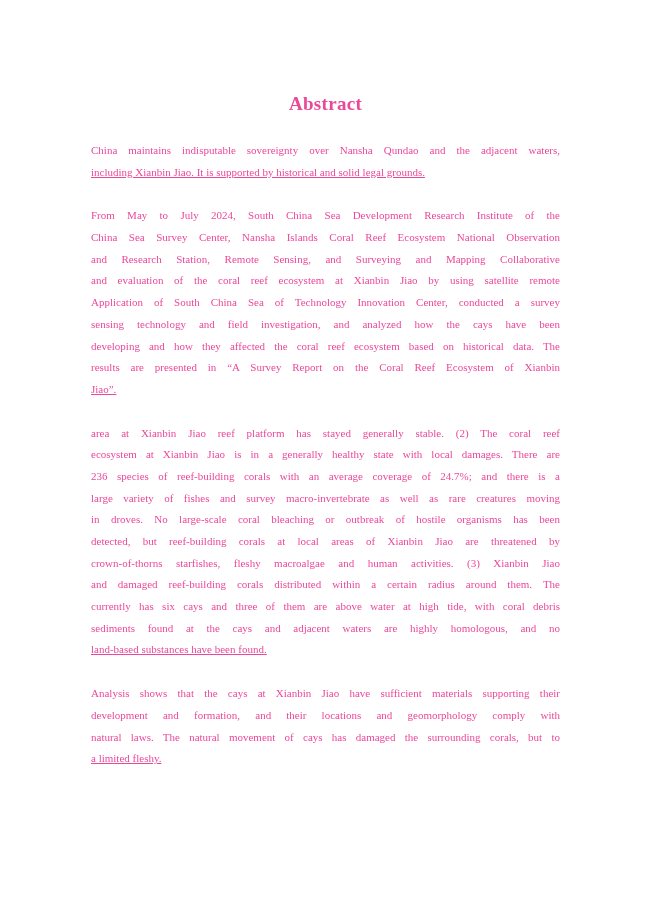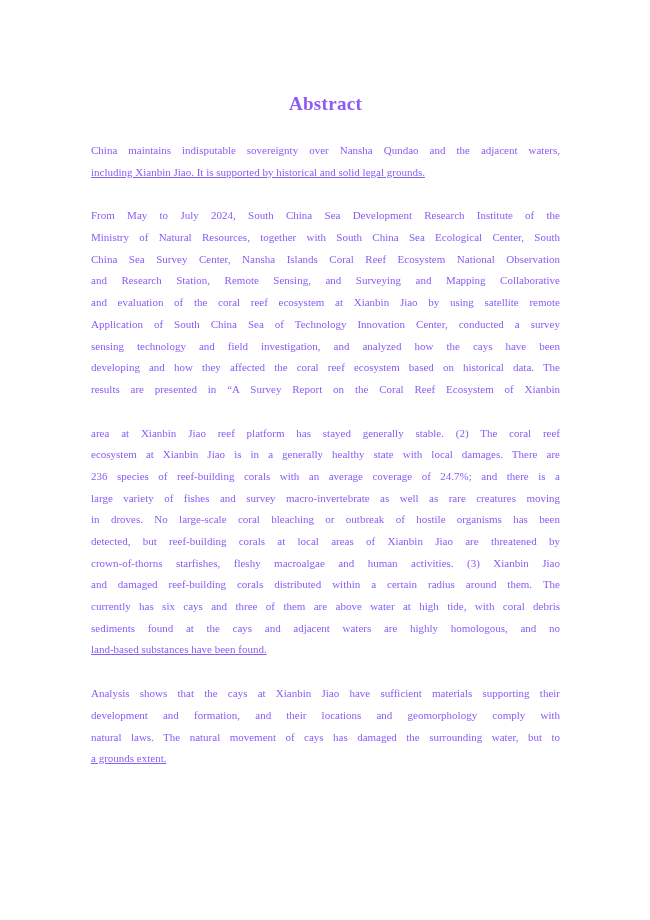--- a/index.html
+++ b/index.html
@@ -12,21 +12,21 @@
     height: 920px;
     overflow: hidden;
   }
   .page {
     box-sizing: border-box;
     width: 650px;
     height: 920px;
     padding: 92px 90px 0 91px;
     background: #ffffff;
     font-family: "Liberation Serif", "DejaVu Serif", serif;
-    color: #8b5cf6;
+    color: #ec4899;
   }
   .title {
     margin: 0 0 24px 0;
     font-size: 19px;
     line-height: 24px;
     font-weight: 700;
     text-align: center;
     letter-spacing: 0.3px;
   }
   .para {
@@ -50,42 +50,42 @@
 
 <div class="page">
   <h1 class="title">Abstract</h1>
   <div id="doc-body">
       <div class="para">
         <div class="line">China maintains indisputable sovereignty over Nansha Qundao and the adjacent waters,</div>
         <div class="line final">including Xianbin Jiao. It is supported by historical and solid legal grounds.</div>
       </div>
       <div class="para">
         <div class="line">From May to July 2024, South China Sea Development Research Institute of the</div>
-        <div class="line">Ministry of Natural Resources, together with South China Sea Ecological Center, South</div>
         <div class="line">China Sea Survey Center, Nansha Islands Coral Reef Ecosystem National Observation</div>
         <div class="line">and Research Station, Remote Sensing, and Surveying and Mapping Collaborative</div>
         <div class="line">and evaluation of the coral reef ecosystem at Xianbin Jiao by using satellite remote</div>
         <div class="line">Application of South China Sea of Technology Innovation Center, conducted a survey</div>
         <div class="line">sensing technology and field investigation, and analyzed how the cays have been</div>
         <div class="line">developing and how they affected the coral reef ecosystem based on historical data. The</div>
         <div class="line">results are presented in “A Survey Report on the Coral Reef Ecosystem of Xianbin</div>
+        <div class="line final">Jiao”.</div>
       </div>
       <div class="para">
         <div class="line">area at Xianbin Jiao reef platform has stayed generally stable. (2) The coral reef</div>
         <div class="line">ecosystem at Xianbin Jiao is in a generally healthy state with local damages. There are</div>
         <div class="line">236 species of reef-building corals with an average coverage of 24.7%; and there is a</div>
         <div class="line">large variety of fishes and survey macro-invertebrate as well as rare creatures moving</div>
         <div class="line">in droves. No large-scale coral bleaching or outbreak of hostile organisms has been</div>
         <div class="line">detected, but reef-building corals at local areas of Xianbin Jiao are threatened by</div>
         <div class="line">crown-of-thorns starfishes, fleshy macroalgae and human activities. (3) Xianbin Jiao</div>
         <div class="line">and damaged reef-building corals distributed within a certain radius around them. The</div>
         <div class="line">currently has six cays and three of them are above water at high tide, with coral debris</div>
         <div class="line">sediments found at the cays and adjacent waters are highly homologous, and no</div>
         <div class="line final">land-based substances have been found.</div>
       </div>
       <div class="para">
         <div class="line">Analysis shows that the cays at Xianbin Jiao have sufficient materials supporting their</div>
         <div class="line">development and formation, and their locations and geomorphology comply with</div>
-        <div class="line">natural laws. The natural movement of cays has damaged the surrounding water, but to</div>
-        <div class="line final">a grounds extent.</div>
+        <div class="line">natural laws. The natural movement of cays has damaged the surrounding corals, but to</div>
+        <div class="line final">a limited fleshy.</div>
       </div>
     </div>
 </div>
 
 </body></html>

